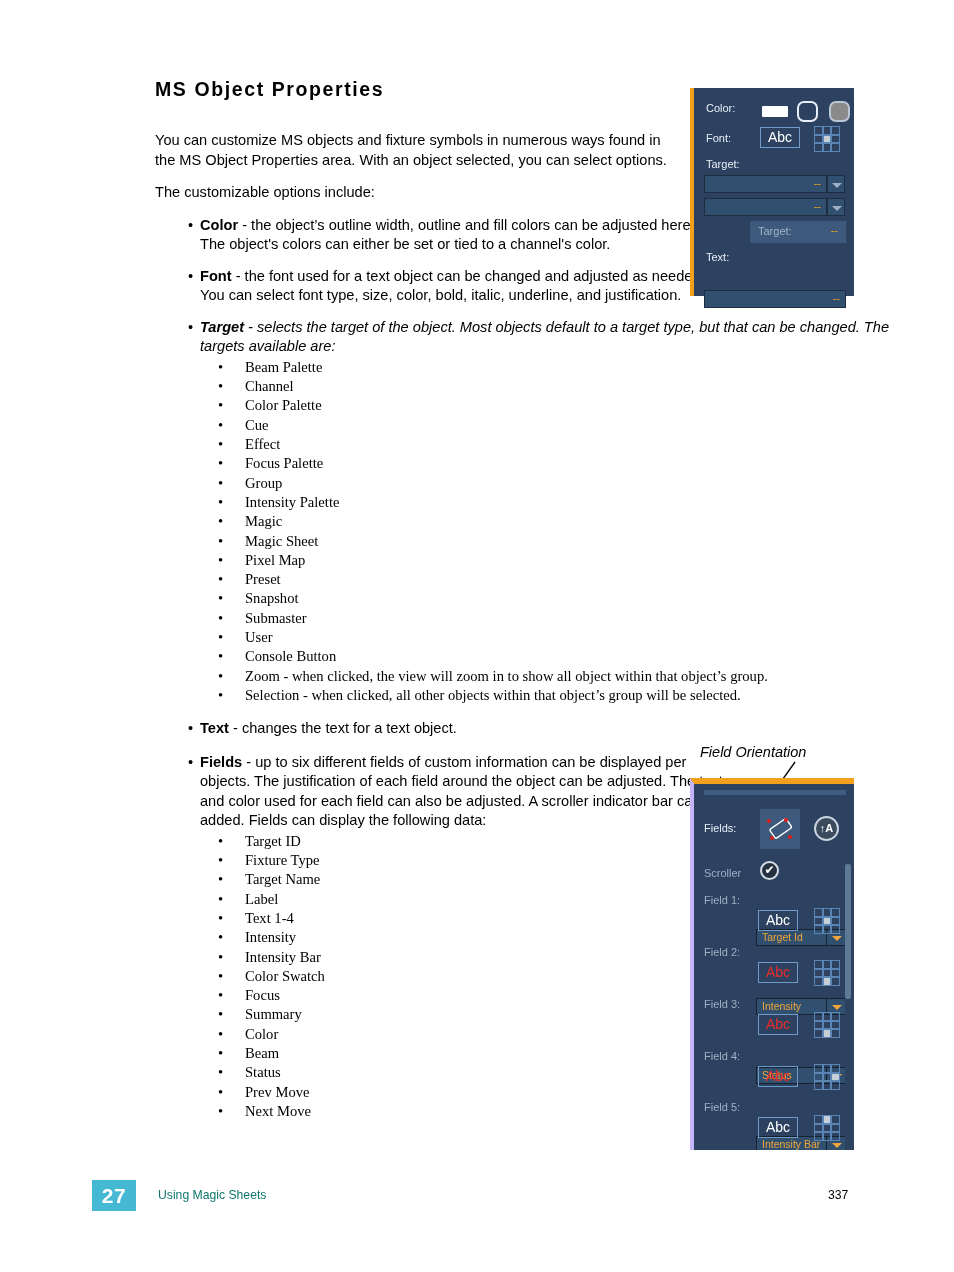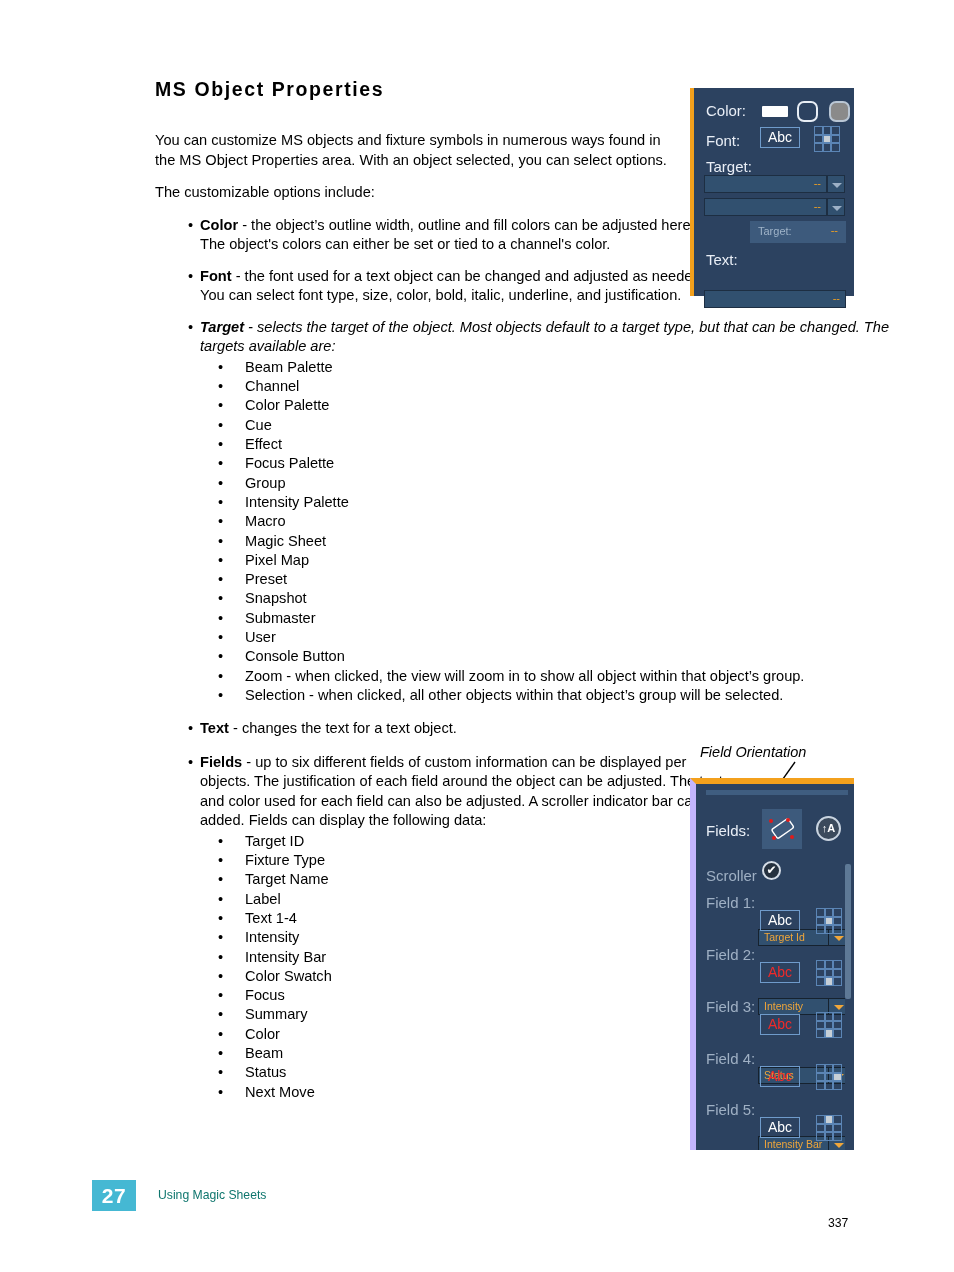--- a/index.html
+++ b/index.html
@@ -66,20 +66,21 @@
   ul.lvl2 {
     list-style: none;
     margin: 1px 0 0 0;
     padding: 0;
   }
   ul.lvl2 > li {
     position: relative;
     padding-left: 45px;
     font-size: 14.6px;
     line-height: 19.3px;
+    font-family: Liberation Serif, serif;
   }
   ul.lvl2 > li::before {
     content: "\2022";
     position: absolute;
     left: 18px;
     top: 0;
   }
 
   
   .footer {
@@ -109,50 +110,49 @@
     top: 8px;
     font-size: 12.2px;
     color: #0f766e;
   }
   .footer-page {
     position: absolute;
     left: 828px;
     top: 8px;
     font-size: 12.2px;
     color: #000;
-    margin-top: 28px;
   }
 
   
   .panel {
     position: absolute;
     background: #2c4260;
     box-sizing: border-box;
   }
   #props-panel {
     left: 690px;
     top: 88px;
     width: 164px;
     height: 208px;
     border-left: 4px solid #f3a01c;
   }
   #fields-panel {
     left: 690px;
     top: 778px;
     width: 164px;
     height: 372px;
-    border-left: 6px solid #c4b5fd;
+    border-left: 4px solid #c4b5fd;
     border-top: 6px solid #f3a01c;
     overflow: hidden;
   }
 
   .row { position: absolute; }
   .lbl {
     color: #e9eef6;
-    font-size: 15px;
+    font-size: 11px;
     font-family: "Liberation Sans", sans-serif;
   }
   .lbl.dim { color: #9fb0c4; }
 
   
   .sw-bar {
     width: 26px; height: 11px;
     background: #ffffff;
     border-radius: 1px;
   }
@@ -378,21 +378,21 @@
       </span>
       <ul class="lvl2">
         <li>Beam Palette</li>
         <li>Channel</li>
         <li>Color Palette</li>
         <li>Cue</li>
         <li>Effect</li>
         <li>Focus Palette</li>
         <li>Group</li>
         <li>Intensity Palette</li>
-        <li>Macro</li>
+        <li>Magic</li>
         <li>Magic Sheet</li>
         <li>Pixel Map</li>
         <li>Preset</li>
         <li>Snapshot</li>
         <li>Submaster</li>
         <li>User</li>
         <li>Console Button</li>
         <li>Zoom - when clicked, the view will zoom in to show all object within that object’s group.</li>
         <li>Selection - when clicked, all other objects within that object’s group will be selected.</li>
       </ul>
@@ -415,20 +415,21 @@
         <li>Label</li>
         <li>Text 1-4</li>
         <li>Intensity</li>
         <li>Intensity Bar</li>
         <li>Color Swatch</li>
         <li>Focus</li>
         <li>Summary</li>
         <li>Color</li>
         <li>Beam</li>
         <li>Status</li>
+        <li>Prev Move</li>
         <li>Next Move</li>
       </ul>
     </li>
 
   </ul>
 </div>
 
 <div class="panel" id="props-panel">
 
   <div class="row lbl" style="left:12px; top:14px;">Color:</div>

